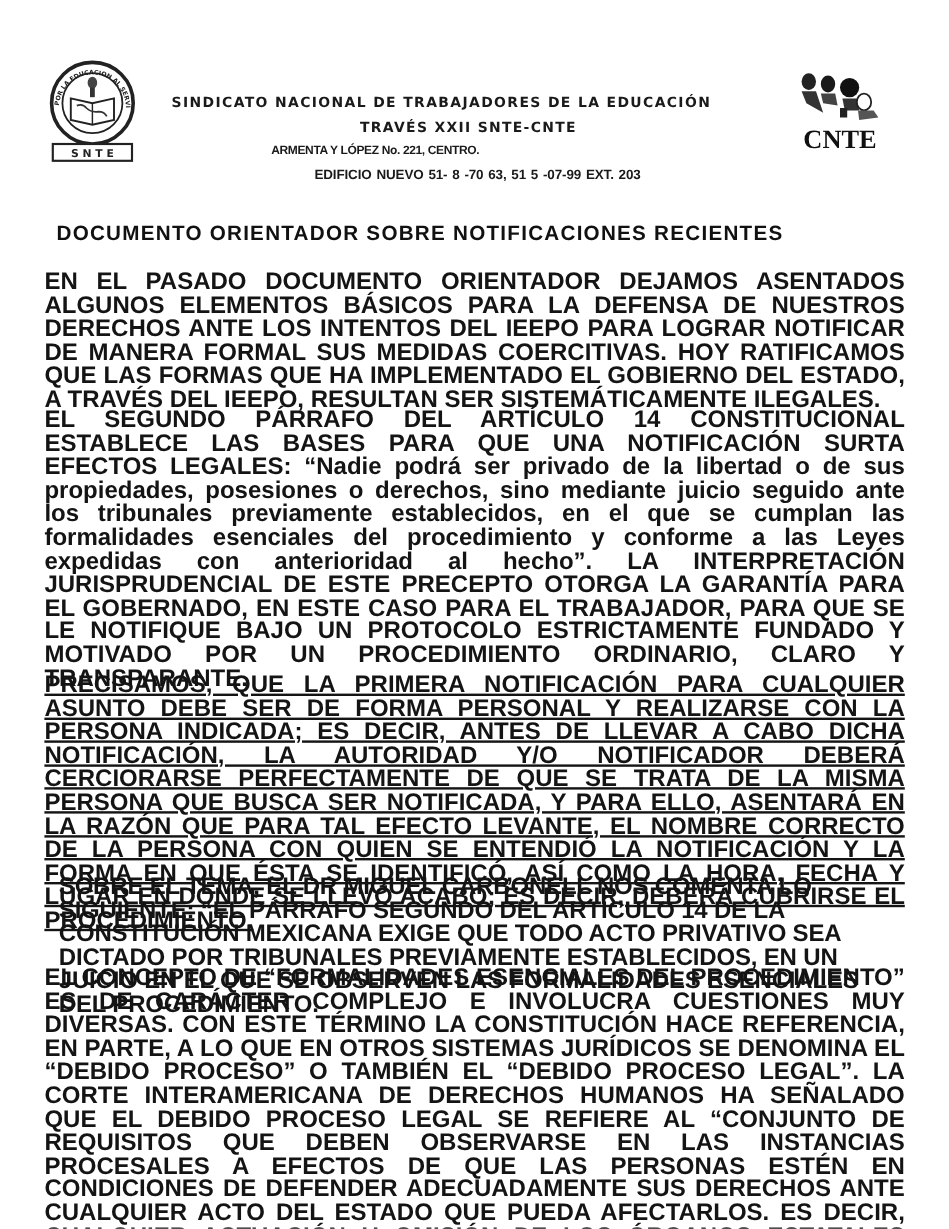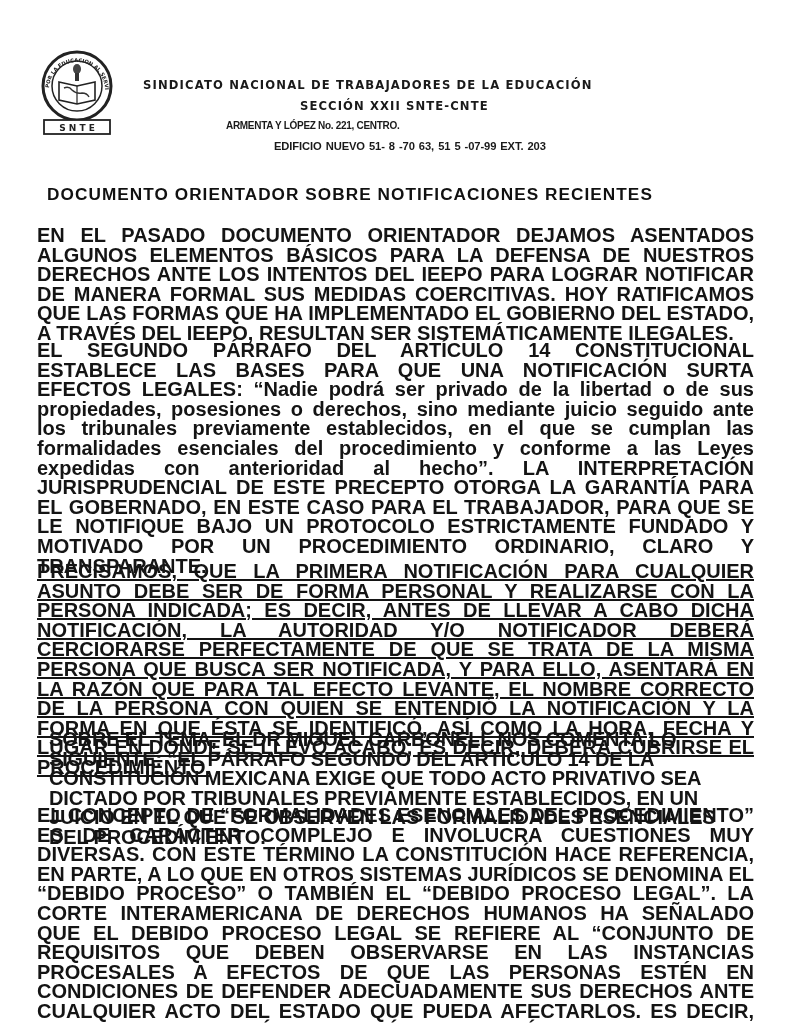--- a/index.html
+++ b/index.html
@@ -7,21 +7,21 @@
   .page { position: absolute; left: 0; top: 0; width: 791px; height: 1024px; background: #fff; }
 
   .snte-logo { position: absolute; left: 40px; top: 50px; width: 74px; height: 86px; }
   .cnte-logo { position: absolute; left: 660px; top: 56px; width: 82px; height: 72px; }
 
   .letterhead { position: absolute; left: 140px; top: 78px; width: 480px;
     font-family: "DejaVu Sans", sans-serif; font-weight: bold; color: #1a1a1a; }
   .lh-line1 { position: absolute; left: 3px; top: 0; font-size: 11.6px; letter-spacing: 1.15px; white-space: nowrap; }
   .lh-line2 { position: absolute; left: 160px; top: 21px; font-size: 11.6px; letter-spacing: 1.1px; white-space: nowrap; }
   .lh-line3 { position: absolute; left: 86px; top: 42px; font-size: 10px; letter-spacing: -0.3px; white-space: nowrap; font-family: "Liberation Sans", sans-serif; }
-  .lh-line4 { position: absolute; left: 88px; top: 62px; font-size: 11.2px; letter-spacing: -0.1px; white-space: nowrap; font-family: "Liberation Sans", sans-serif; word-spacing: 1px; padding-left: 46px; }
+  .lh-line4 { position: absolute; left: 76px; top: 62px; font-size: 11.2px; letter-spacing: -0.1px; white-space: nowrap; font-family: "Liberation Sans", sans-serif; word-spacing: 1px; padding-left: 46px; }
 
   .doc-title { position: absolute; left: 0; top: 184px; width: 700px; text-align: center;
     font-family: "Liberation Sans", sans-serif; font-weight: bold; font-size: 17.2px;
     letter-spacing: 1.05px; color: #111; white-space: nowrap; }
 
   .body-text { position: absolute; left: 37px; width: 717px;
     font-family: "Liberation Sans", sans-serif; font-weight: bold; font-size: 20px;
     line-height: 19.6px; text-align: justify; color: #141414; }
   .body-text.condensed { letter-spacing: -0.15px; }
   .lastline-left { text-align-last: left; }
@@ -56,25 +56,40 @@
 
       <path d="M 24 38 q 5 -2 8 2 q 4 4 10 3 q 5 0 7 4" fill="none" stroke="#333" stroke-width="1.4"></path>
 
       <rect x="4" y="70" width="66" height="14" fill="#fff" stroke="#222" stroke-width="1.8"></rect>
       <text x="37" y="80.5" text-anchor="middle" font-family="DejaVu Sans, sans-serif" font-size="9" font-weight="bold" fill="#222">S N T E</text>
     </svg>
   </div>
 
   <div class="letterhead">
     <div class="lh-line1">SINDICATO NACIONAL DE TRABAJADORES DE LA EDUCACIÓN</div>
-    <div class="lh-line2">SECCIÓN XXII SNTE-CNTE</div>
+    <div class="lh-line2">TRAVÉS XXII SNTE-CNTE</div>
     <div class="lh-line3">ARMENTA Y LÓPEZ No. 221, CENTRO.</div>
     <div class="lh-line4">EDIFICIO NUEVO  51- 8 -70 63,  51 5 -07-99   EXT. 203</div>
   </div>
 
+  <div class="cnte-logo">
+    <svg width="82" height="72" viewBox="0 0 82 72">
+
+      <ellipse cx="14" cy="12" rx="6" ry="7" fill="#222"></ellipse>
+      <path d="M 8 20 L 20 20 L 26 38 L 12 30 Z" fill="#333"></path>
+      <ellipse cx="30" cy="14" rx="6" ry="7" fill="#1a1a1a"></ellipse>
+      <path d="M 24 22 L 36 22 L 38 32 L 26 30 Z" fill="#444"></path>
+      <ellipse cx="48" cy="17" rx="8" ry="8" fill="#111"></ellipse>
+      <path d="M 42 26 L 54 26 L 56 36 L 44 36 Z" fill="#333"></path>
+      <ellipse cx="60" cy="29" rx="6" ry="7" fill="#fff" stroke="#222" stroke-width="1.5"></ellipse>
+      <path d="M 55 36 L 68 36 L 72 42 L 56 44 Z" fill="#555"></path>
+      <path d="M 40 34 L 46 34 L 46 42 L 40 42 Z" fill="#222"></path>
+      <text x="40" y="67" text-anchor="middle" font-family="Liberation Serif, serif" font-size="22" font-weight="bold" fill="#111">CNTE</text>
+    </svg>
+  </div>
 
   <div class="doc-title">DOCUMENTO ORIENTADOR SOBRE NOTIFICACIONES RECIENTES</div>
 
   <p class="body-text p1 lastline-left" style="margin:0">EN EL PASADO DOCUMENTO ORIENTADOR DEJAMOS ASENTADOS ALGUNOS ELEMENTOS BÁSICOS PARA LA DEFENSA DE NUESTROS DERECHOS ANTE LOS INTENTOS DEL IEEPO PARA LOGRAR NOTIFICAR DE MANERA FORMAL SUS MEDIDAS COERCITIVAS. HOY RATIFICAMOS QUE LAS FORMAS QUE HA IMPLEMENTADO EL GOBIERNO DEL ESTADO, A TRAVÉS DEL IEEPO, RESULTAN SER SISTEMÁTICAMENTE ILEGALES.</p>
 
   <p class="body-text p2 lastline-left" style="margin:0">
     <span>EL SEGUNDO PÁRRAFO DEL ARTÍCULO 14 CONSTITUCIONAL ESTABLECE LAS BASES PARA QUE UNA NOTIFICACIÓN SURTA EFECTOS LEGALES: </span><span class="quote" style="font-weight:bold;font-family:'Liberation Sans',sans-serif;">“Nadie podrá ser privado de la libertad o de sus propiedades, posesiones o derechos, sino mediante juicio seguido ante los tribunales previamente establecidos, en el que se cumplan las formalidades esenciales del procedimiento y conforme a las Leyes expedidas con anterioridad al hecho”.</span><span> LA INTERPRETACIÓN JURISPRUDENCIAL DE ESTE PRECEPTO OTORGA LA GARANTÍA PARA EL GOBERNADO, EN ESTE CASO PARA EL TRABAJADOR, PARA QUE SE LE NOTIFIQUE BAJO UN PROTOCOLO ESTRICTAMENTE FUNDADO Y MOTIVADO POR UN PROCEDIMIENTO ORDINARIO, CLARO Y TRANSPARANTE.</span>
   </p>
 
   <p class="body-text p3 lastline-left" style="margin:0">PRECISAMOS, QUE LA PRIMERA NOTIFICACIÓN PARA CUALQUIER ASUNTO DEBE SER DE FORMA PERSONAL Y REALIZARSE CON LA PERSONA INDICADA; ES DECIR, ANTES DE LLEVAR A CABO DICHA NOTIFICACIÓN, LA AUTORIDAD Y/O NOTIFICADOR DEBERÁ CERCIORARSE PERFECTAMENTE DE QUE SE TRATA DE LA MISMA PERSONA QUE BUSCA SER NOTIFICADA, Y PARA ELLO, ASENTARÁ EN LA RAZÓN QUE PARA TAL EFECTO LEVANTE, EL NOMBRE CORRECTO DE LA PERSONA CON QUIEN SE ENTENDIÓ LA NOTIFICACIÓN Y LA FORMA EN QUE ÉSTA SE IDENTIFICÓ, ASÍ COMO LA HORA, FECHA Y LUGAR EN DONDE SE LLEVÓ ACABO; ES DECIR, DEBERÁ CUBRIRSE EL PROCEDIMIENTO.</p>

